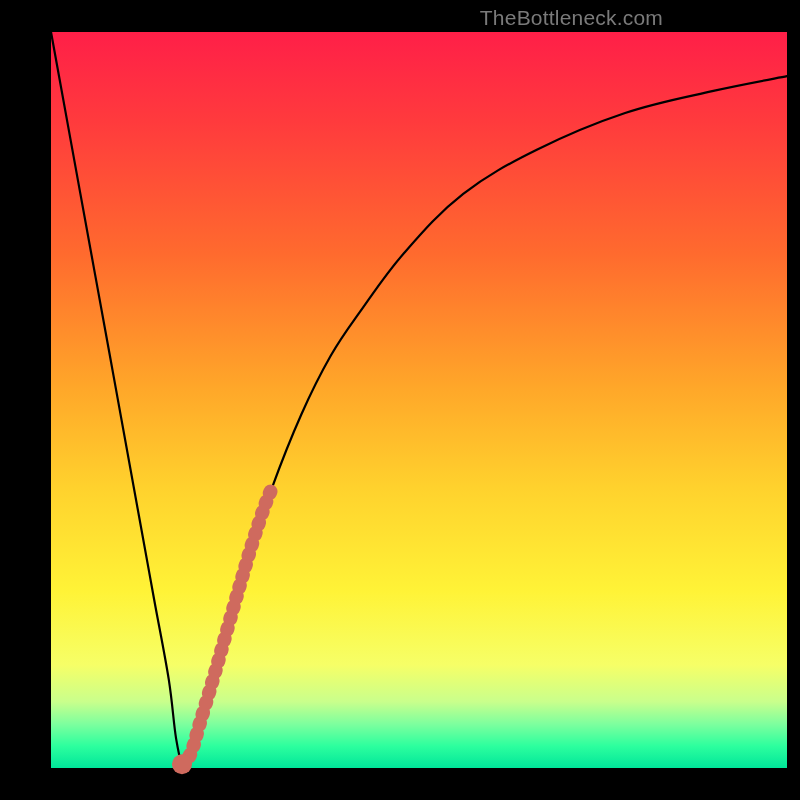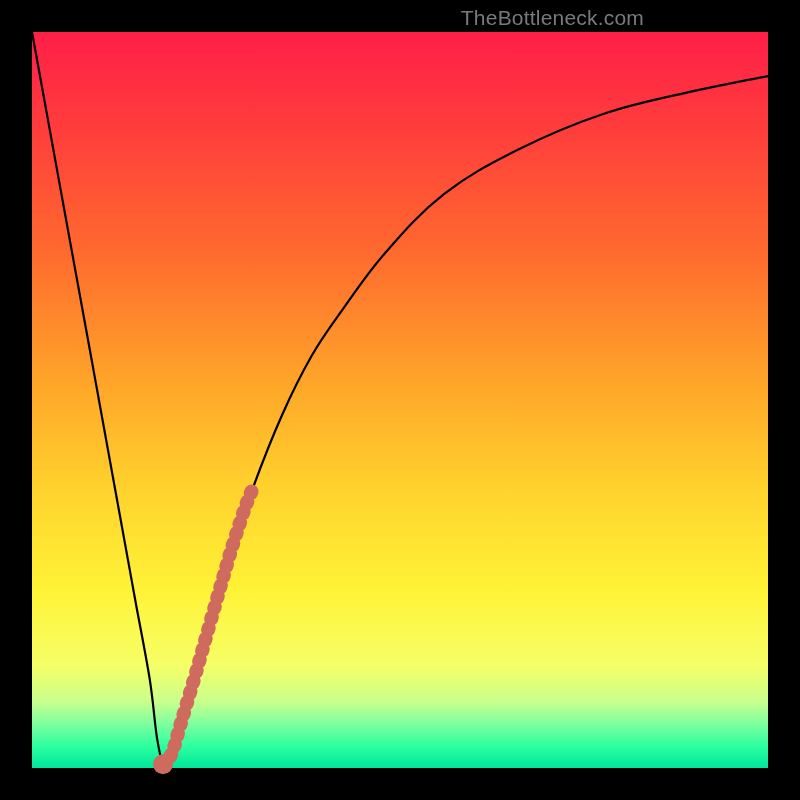--- a/index.html
+++ b/index.html
@@ -9,20 +9,21 @@
     height: 800px;
     overflow: hidden;
     background: #000;
     font-family: Arial, Helvetica, sans-serif;
   }
   .frame {
     position: relative;
     width: 656px;
     height: 800px;
     background: #000;
+    margin-left: 19px;
   }
   .plot-area {
     position: absolute;
     left: 32px;
     top: 32px;
     width: 736px;
     height: 736px;
     background: linear-gradient(to bottom,
       #ff1f48 0%,
       #ff3a3d 12%,

